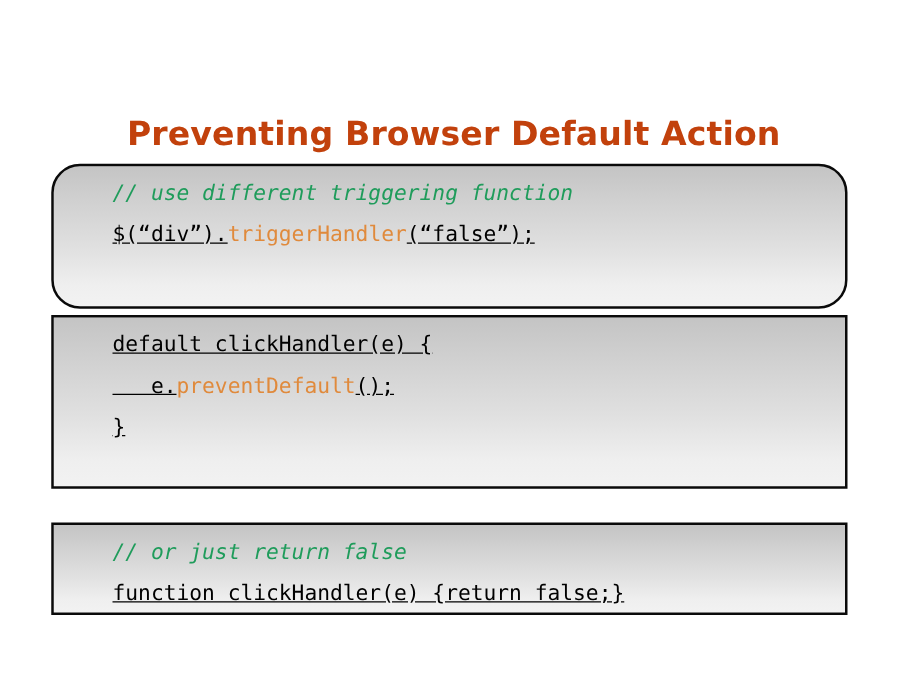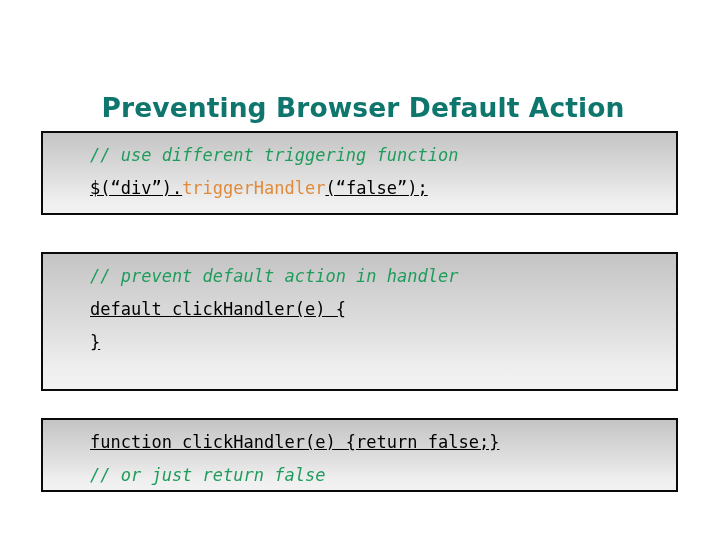--- a/index.html
+++ b/index.html
@@ -23,38 +23,38 @@
   .slide-title {
     position: absolute;
     left: 48px;
     top: 74px;
     width: 630px;
     text-align: center;
     font-family: "DejaVu Sans", sans-serif;
     font-weight: bold;
     font-size: 26.5px;
     letter-spacing: 0.1px;
-    color: #0f766e;
+    color: #c2410c;
     white-space: nowrap;
   }
   .code-box {
     position: absolute;
     left: 41px;
     width: 637px;
     box-sizing: border-box;
     border: 2px solid #0a0a0a;
     background: linear-gradient(to bottom, #c4c4c4 0%, #cfcfcf 22%, #e0e0e0 58%, #efefef 85%, #f2f2f2 100%);
     font-family: "DejaVu Sans Mono", "Liberation Mono", monospace;
     font-size: 17px;
     line-height: 33px;
     color: #000000;
     padding: 6px 0 6px 0;
     overflow: hidden;
   }
-  #code-box-1 { top: 131px; height: 84px; }
+  #code-box-1 { top: 131px; height: 116px; border-radius: 23px; }
   #code-box-2 { top: 252px; height: 139px; }
   #code-box-3 { top: 418px; height: 74px; }
 
   .code-line {
     white-space: pre;
     padding-left: 47px;
   }
 
   .tok-comment {
     color: #1f9c5b;
@@ -74,22 +74,22 @@
 
 <div class="slide">
 
   <h1 class="slide-title">Preventing Browser Default Action</h1>
 
   <div class="code-box" id="code-box-1">
       <div class="code-line"><span class="tok-comment">// use different triggering function</span></div>
       <div class="code-line"><span class="tok-plain">$(“div”).</span><span class="tok-method">triggerHandler</span><span class="tok-plain">(“false”);</span></div>
     </div>
   <div class="code-box" id="code-box-2">
-      <div class="code-line"><span class="tok-comment">// prevent default action in handler</span></div>
       <div class="code-line"><span class="tok-plain">default clickHandler(e) {</span></div>
+      <div class="code-line"><span class="tok-plain">   e.</span><span class="tok-method">preventDefault</span><span class="tok-plain">();</span></div>
       <div class="code-line"><span class="tok-plain">}</span></div>
     </div>
   <div class="code-box" id="code-box-3">
+      <div class="code-line"><span class="tok-comment">// or just return false</span></div>
       <div class="code-line"><span class="tok-plain">function clickHandler(e) {return false;}</span></div>
-      <div class="code-line"><span class="tok-comment">// or just return false</span></div>
     </div>
 
 </div>
 
 </body></html>

